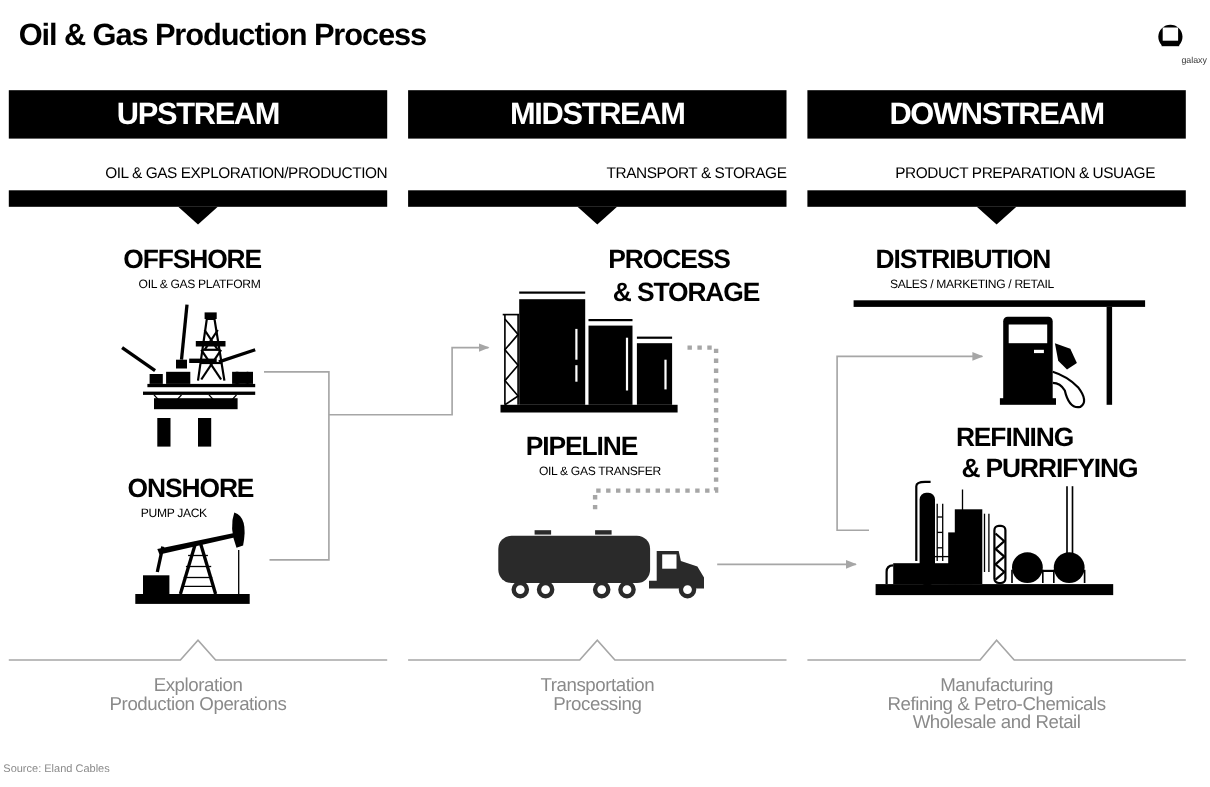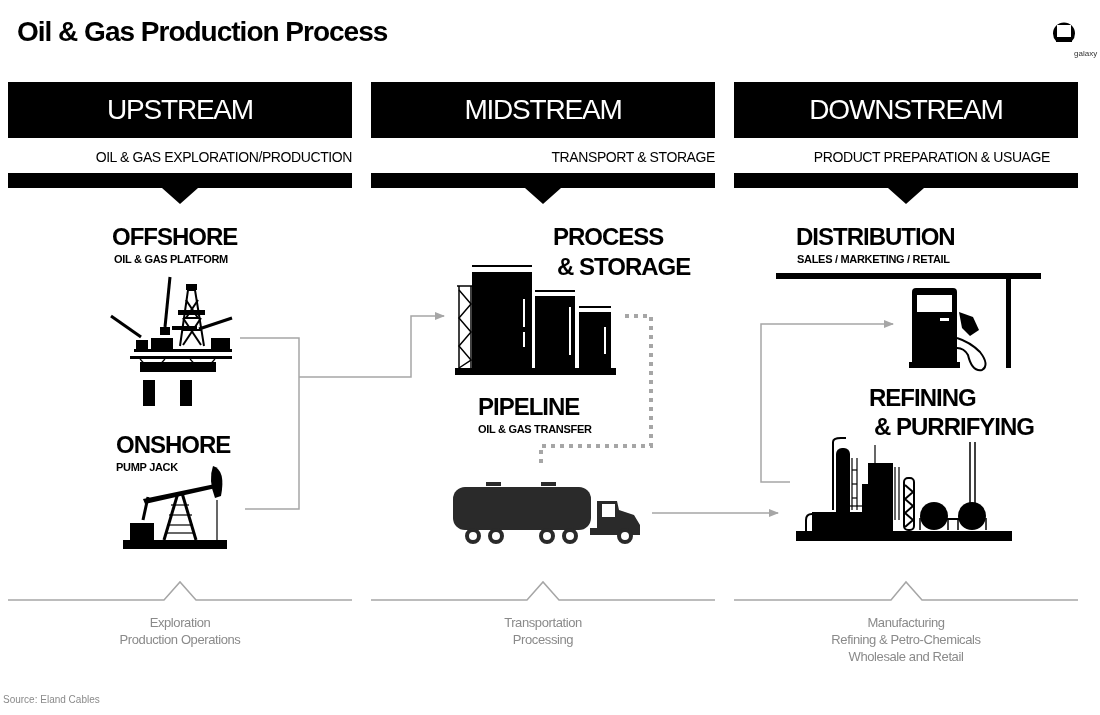--- a/index.html
+++ b/index.html
@@ -2,27 +2,27 @@
 <html><head>
 <meta charset="utf-8">
 <style>
   html, body { margin: 0; padding: 0; background: #ffffff; }
   body { width: 1100px; height: 715px; position: relative; overflow: hidden; font-family: "Liberation Sans", sans-serif; color: #000; }
   .abs { position: absolute; }
   .title { left: 17px; top: 16px; font-size: 28px; font-weight: bold; letter-spacing: -1px; white-space: nowrap; }
   .logo { left: 1046px; top: 20px; width: 36px; text-align: center; }
   .logo-mark { width: 26px; height: 24px; margin: 0 auto; }
   .logo-text { font-size: 8px; color: #333; margin-top: 1px; margin-left: 28px; }
-  .col-head { background: #000; color: #fff; height: 56px; width: 344px; top: 82px; display: flex; align-items: center; justify-content: center; font-size: 28px; font-weight: normal; letter-spacing: -1.2px; }
+  .col-head { background: #000; color: #fff; height: 44px; width: 344px; top: 82px; display: flex; align-items: center; justify-content: center; font-size: 28px; font-weight: bold; letter-spacing: -1.2px; }
   .col-sub { width: 344px; top: 145px; height: 24px; text-align: right; font-size: 14px; letter-spacing: -0.4px; line-height: 24px; }
   .col-bar { background: #000; width: 344px; height: 15px; top: 173px; }
   .col-arrow { width: 0; height: 0; border-left: 18px solid transparent; border-right: 18px solid transparent; border-top: 16px solid #000; top: 188px; }
   .lbl-big { font-size: 24px; font-weight: bold; letter-spacing: -1px; white-space: nowrap; line-height: 1; }
-  .lbl-small { font-size: 11px; font-weight: bold; letter-spacing: -0.3px; white-space: nowrap; }
-  .foot-list { width: 344px; top: 614px; text-align: center; color: #8a8a8a; font-size: 13px; line-height: 17px; letter-spacing: -0.4px; }
+  .lbl-small { font-size: 11px; font-weight: normal; letter-spacing: -0.3px; white-space: nowrap; margin-left: 12px; }
+  .foot-list { width: 344px; top: 614px; text-align: center; color: #8a8a8a; font-size: 17px; line-height: 17px; letter-spacing: -0.4px; }
   .source { left: 3px; top: 694px; font-size: 10px; color: #8a8a8a; }
   svg { position: absolute; left: 0; top: 0; }
 </style>
 </head>
 <body>
 
 <div class="abs title">Oil &amp; Gas Production Process</div>
 <div class="abs logo">
   <svg class="logo-mark" style="position:static" width="26" height="24" viewBox="0 0 26 24">
     <path d="M5 21 A11 11 0 1 1 21 21 Z" fill="#000"></path>

